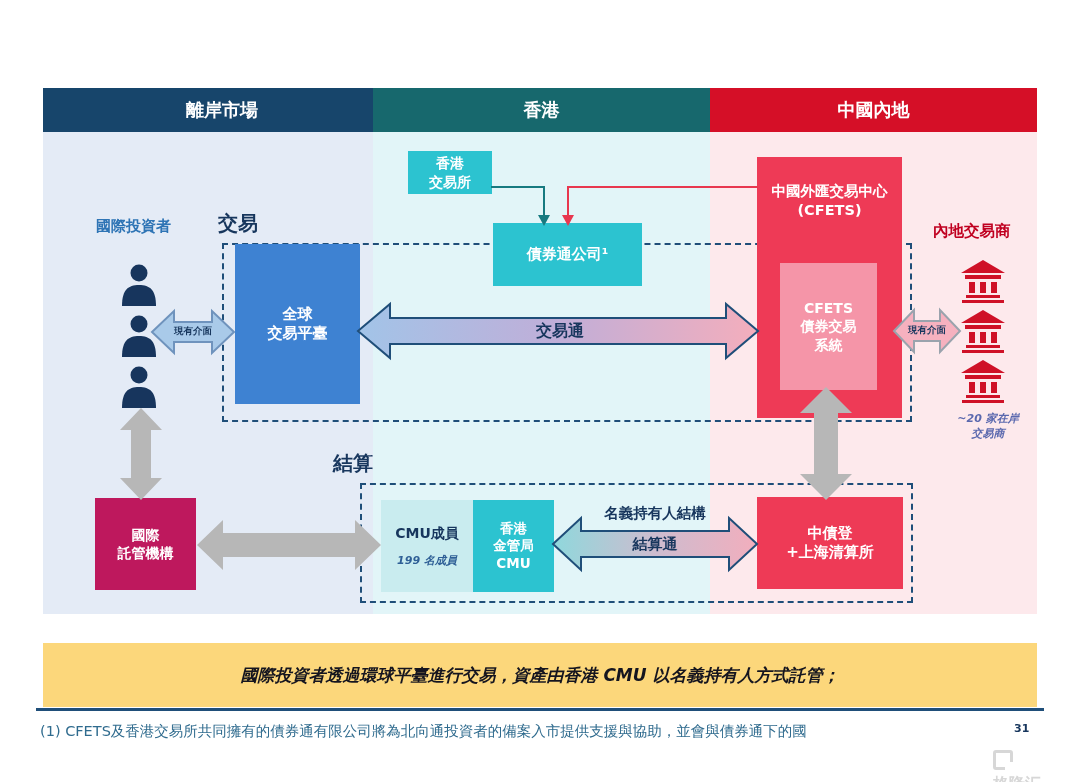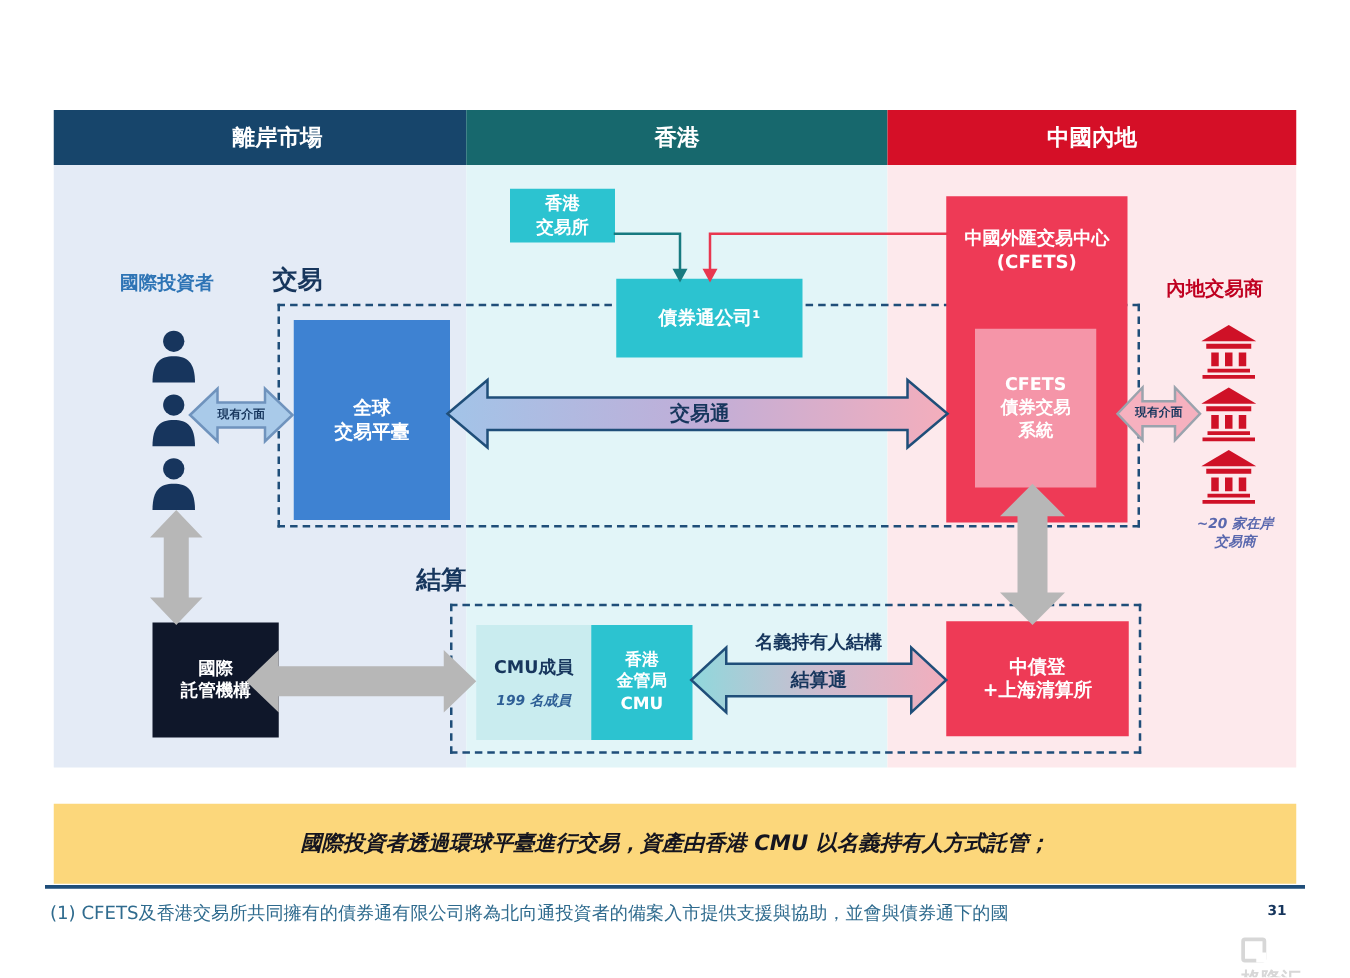--- a/index.html
+++ b/index.html
@@ -31,25 +31,25 @@
   .dash-settlement { left:360px; top:483px; width:553px; height:120px; }
 
   
   .seclab { color:#17365d; font-weight:bold; font-size:20px; }
 
   
   .box { color:#ffffff; font-weight:bold; line-height:1.3; }
   .teal { background:#2cc3d0; }
   .box-hkex   { left:408px; top:151px; width:84px;  height:43px;  font-size:14px; }
   .box-bondco { left:493px; top:223px; width:149px; height:63px;  font-size:15px; }
-  .box-global { left:235px; top:256px; width:125px; height:160px; background:#3e82d2; font-size:15px; }
+  .box-global { left:235px; top:244px; width:125px; height:160px; background:#3e82d2; font-size:15px; }
   .box-cfets  { left:757px; top:157px; width:145px; height:261px; background:#ee3a56; font-size:14.5px;
                 display:flex; justify-content:center; align-items:flex-start; padding-top:25px; text-align:center; }
   .box-cfets-sys { left:780px; top:263px; width:97px; height:127px; background:#f595a8; font-size:14px; }
-  .box-cust   { left:95px;  top:498px; width:101px; height:92px; background:#0f172a; font-size:14px;margin-left:27px; }
+  .box-cust   { left:95px;  top:498px; width:101px; height:92px; background:#be185d; font-size:14px; }
   .box-cmu-m  { left:381px; top:500px; width:92px;  height:92px; background:#c9ecef; color:#17365d;
                 display:flex; flex-direction:column; align-items:center; justify-content:center; gap:10px; }
   .cmu-name  { font-size:14px; font-weight:bold; }
   .cmu-count { font-size:11px; font-style:italic; font-weight:bold; color:#2e5f96; }
   .box-hkma   { left:473px; top:500px; width:81px;  height:92px; font-size:13.5px; }
   .box-ccdc   { left:757px; top:497px; width:146px; height:92px; background:#ee3a56; font-size:15px; }
 
   
   .lab-investors { left:96px;  top:217px; width:120px; color:#2e74b5; font-weight:bold; font-size:15px; }
   .lab-trading   { left:218px; top:210px; }

